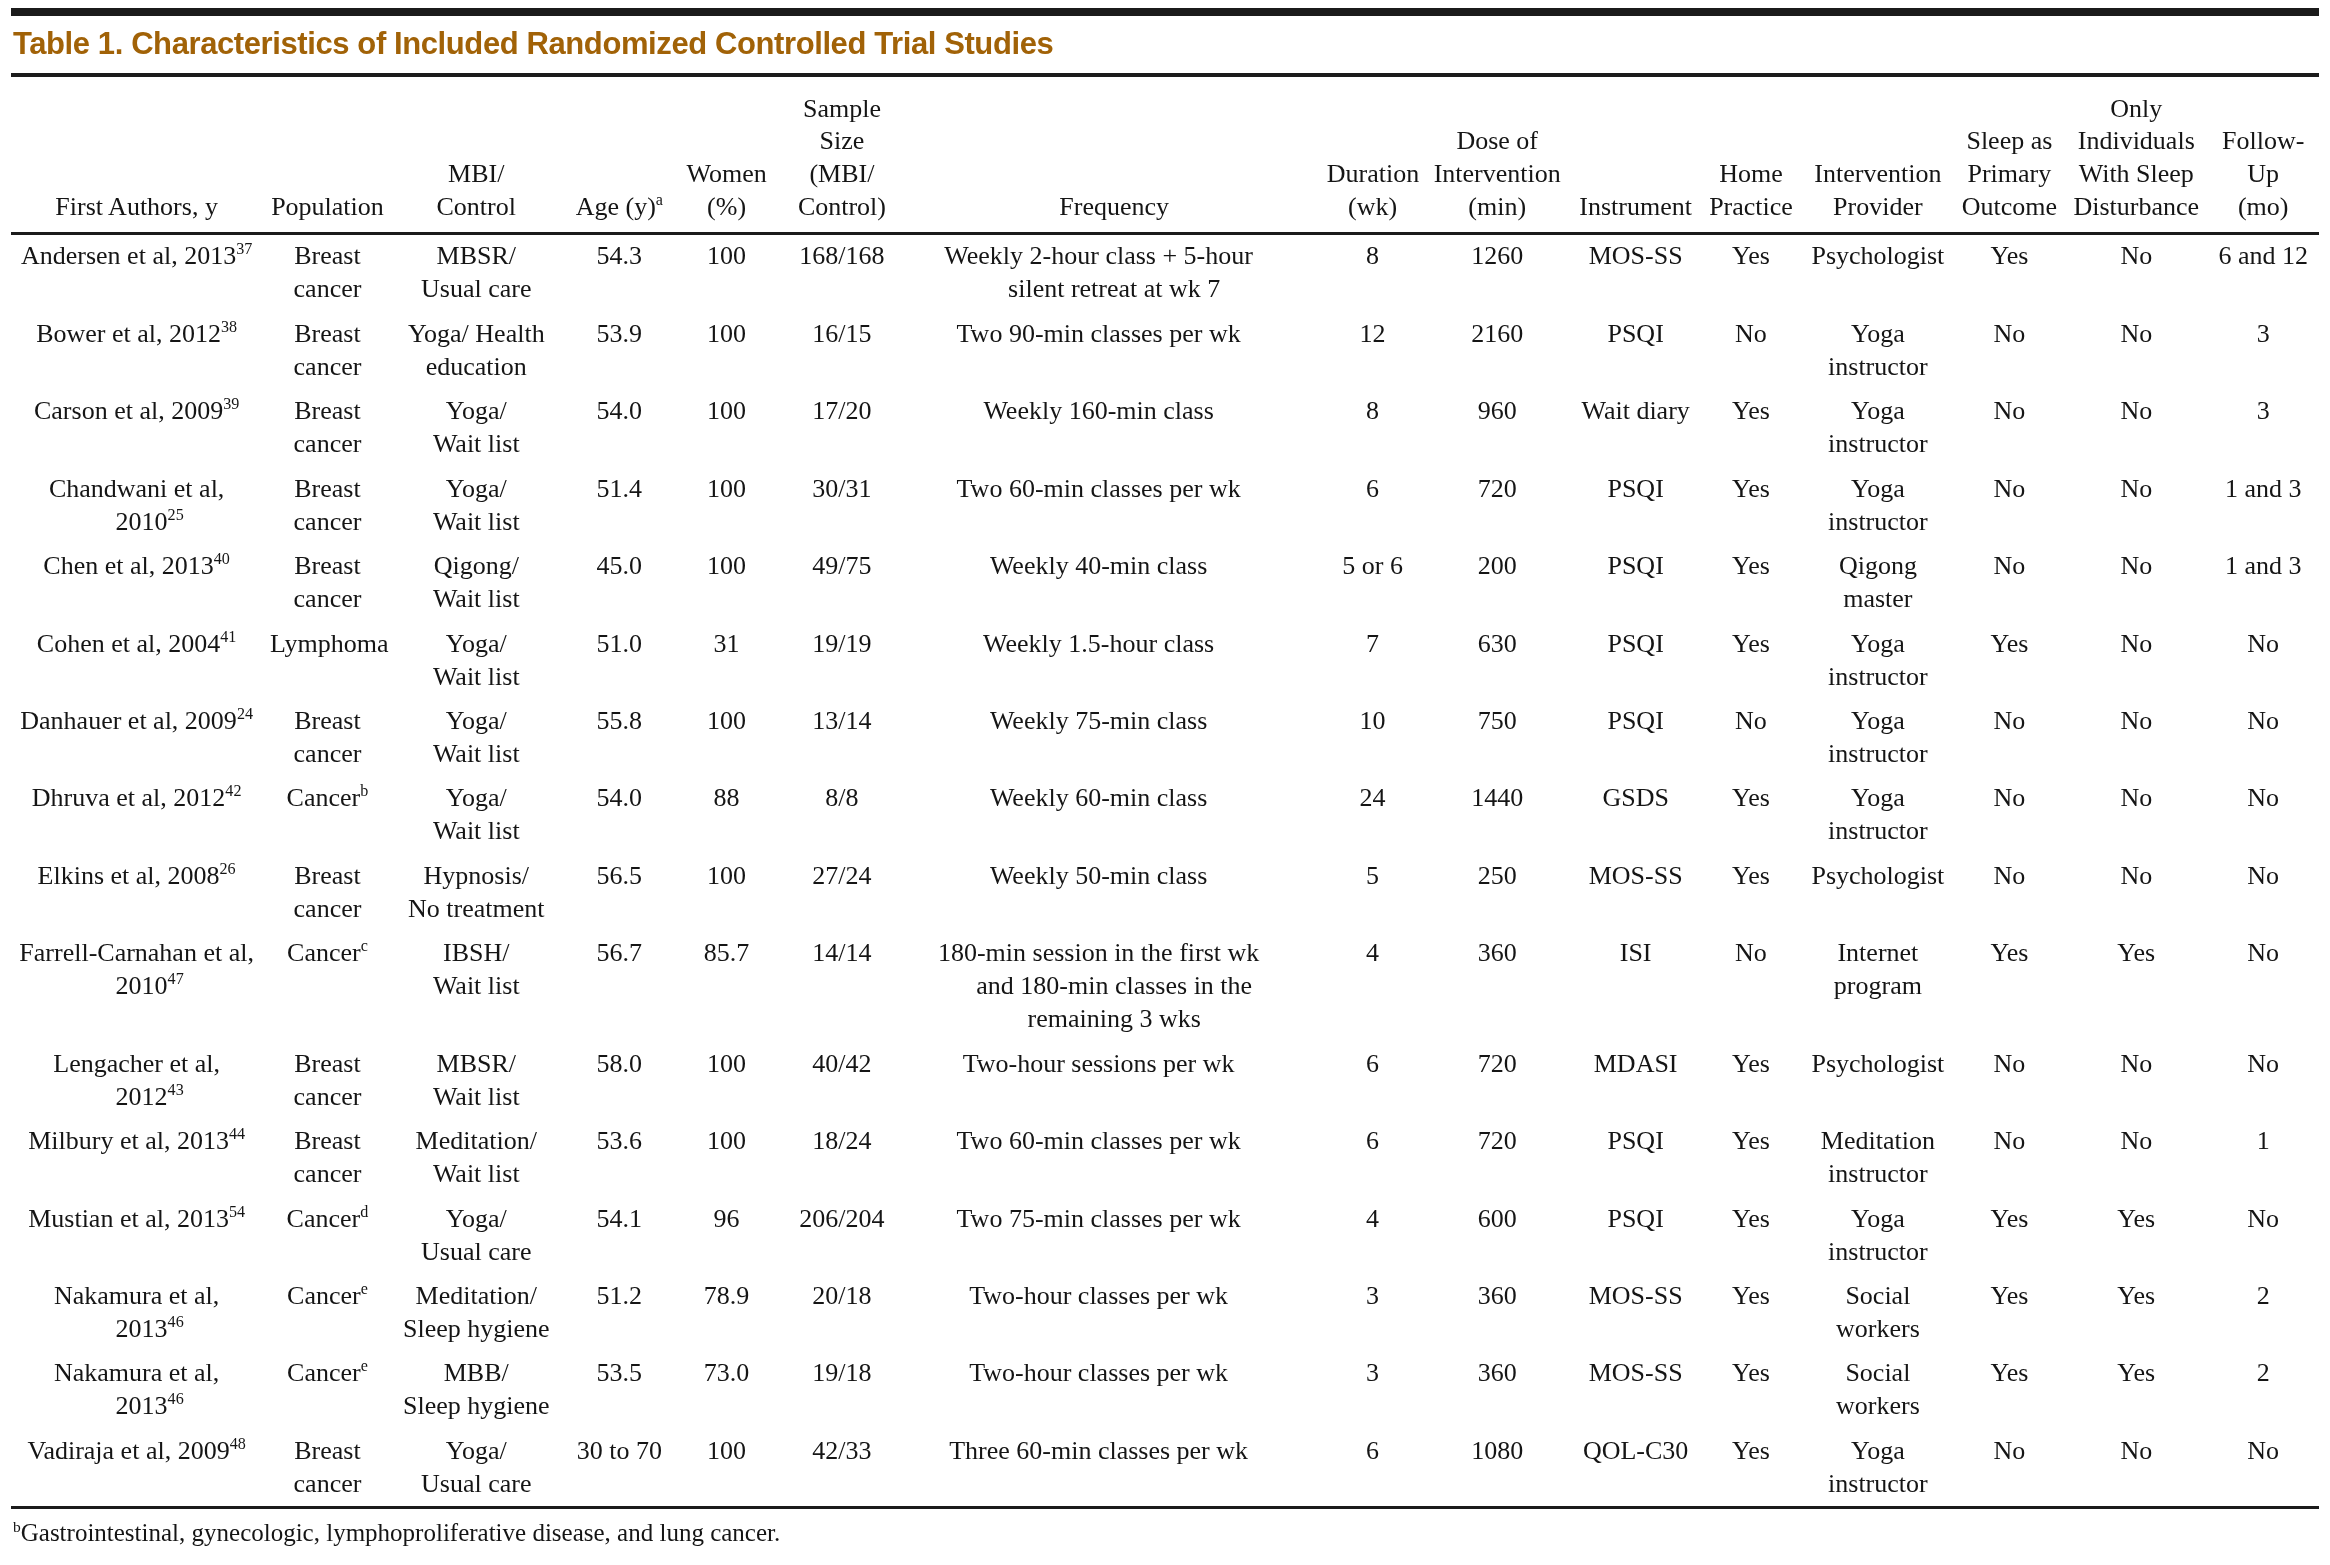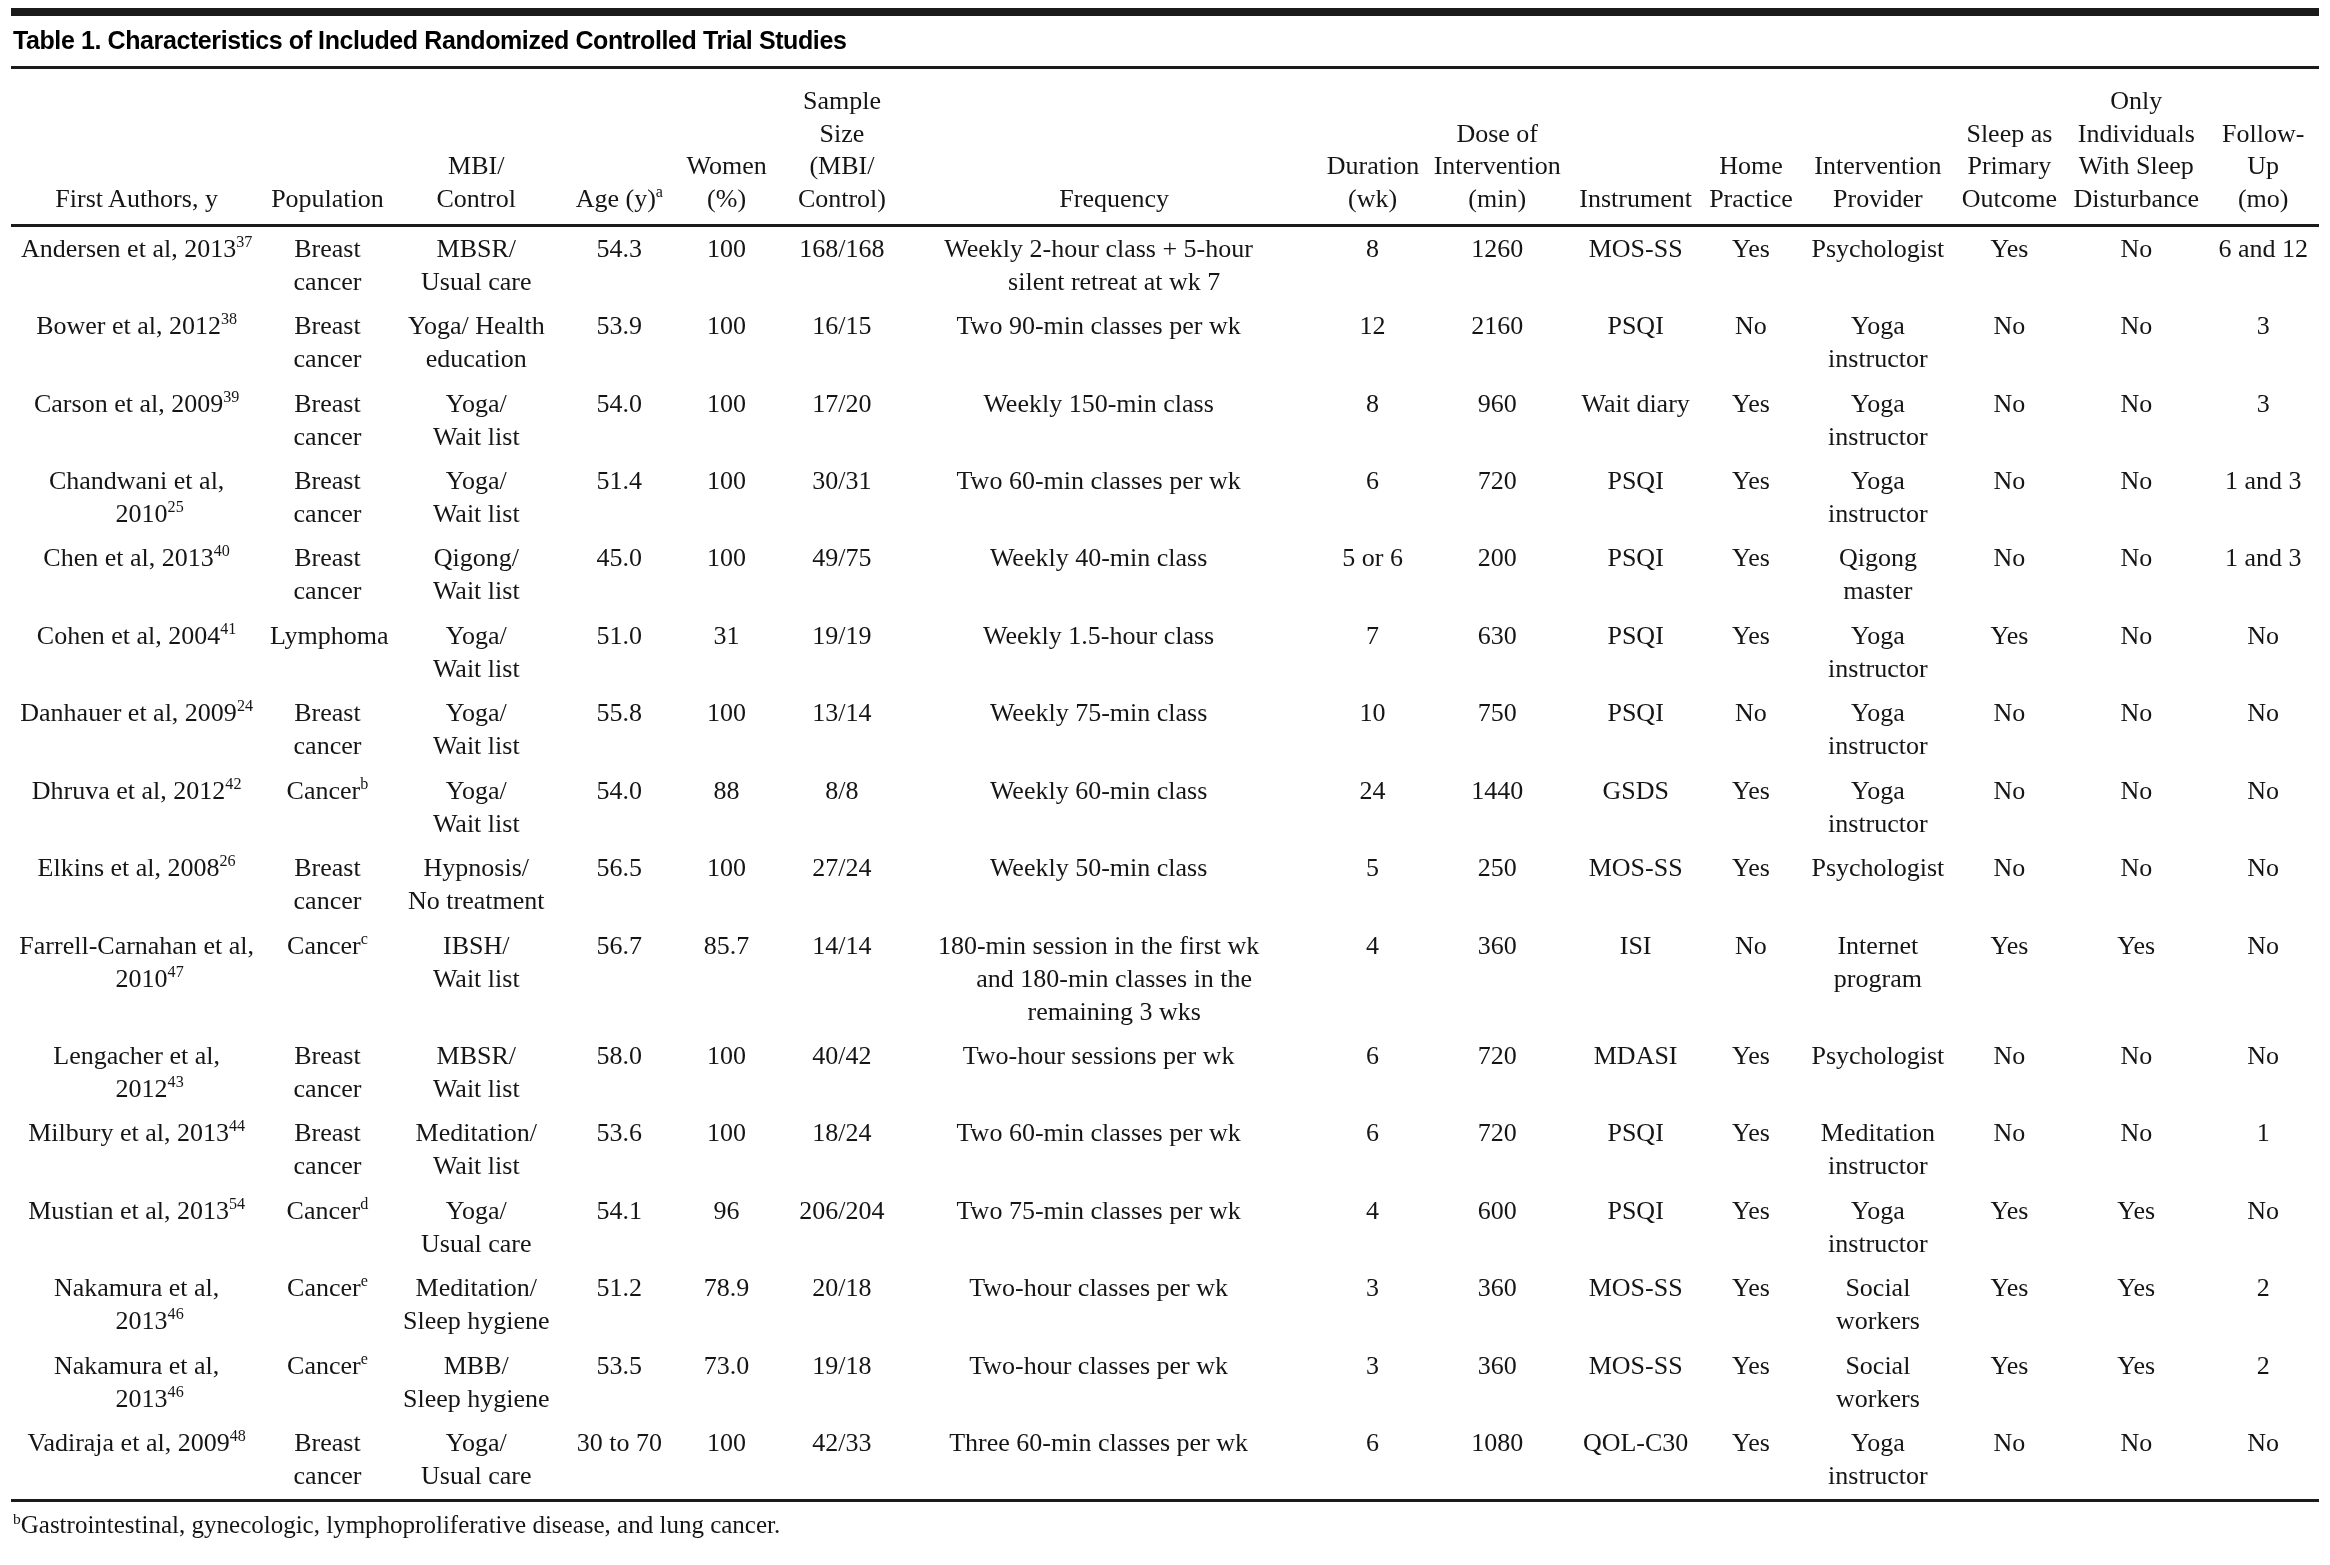--- a/index.html
+++ b/index.html
@@ -14,24 +14,24 @@
     font-family: "Liberation Serif", serif;
     font-size: 26px;
     line-height: 1.28;
     box-sizing: border-box;
     padding: 8px 11.4px 0 11.4px;
   }
   .rule-top    { height: 8px; background: #1b1b1b; }
   .table-title {
     font-family: "Liberation Sans", sans-serif;
     font-weight: bold;
-    font-size: 25px;
+    font-size: 31px;
     letter-spacing: -0.4px;
     padding: 8px 1.6px 9.7px 1.6px;
-    color: #000000;
+    color: #a16207;
   }
   .rule-title  { height: 3.2px; background: #1b1b1b; }
 
   table.rct {
     width: 100%;
     border-collapse: collapse;
     table-layout: fixed;
   }
   table.rct thead th {
     font-weight: normal;
@@ -142,21 +142,21 @@
         <td class="col-only_sleep">No</td>
         <td class="col-follow_up">3</td>
       </tr>
       <tr>
         <td class="col-author hang">Carson et al, 2009<sup>39</sup></td>
         <td class="col-population">Breast<br>cancer</td>
         <td class="col-mbi_control">Yoga/<br>Wait list</td>
         <td class="col-age">54.0</td>
         <td class="col-women">100</td>
         <td class="col-sample">17/20</td>
-        <td class="col-frequency hang">Weekly 150-min class</td>
+        <td class="col-frequency hang">Weekly 160-min class</td>
         <td class="col-duration">8</td>
         <td class="col-dose">960</td>
         <td class="col-instrument">Wait diary</td>
         <td class="col-home">Yes</td>
         <td class="col-provider">Yoga<br>instructor</td>
         <td class="col-sleep_primary">No</td>
         <td class="col-only_sleep">No</td>
         <td class="col-follow_up">3</td>
       </tr>
       <tr>

